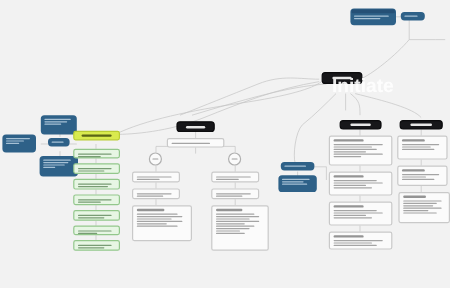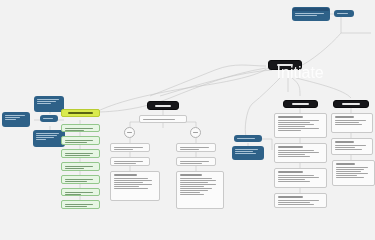--- a/index.html
+++ b/index.html
@@ -2,21 +2,21 @@
 <html><head>
 <meta charset="utf-8">
 <style>
   html,body{margin:0;padding:0;}
   body{
     width:375px;height:233px;overflow:hidden;
     background:#f2f2f2;
     font-family:"Liberation Sans",sans-serif;
     position:relative;
   }
-  #canvas{position:absolute;inset:0;}
+  #canvas{position:absolute;inset:0;font-weight:bold;}
   .node{position:absolute;box-sizing:border-box;}
 
   
   .tl{height:1px;background:currentColor;opacity:.55;margin:1px 0;border-radius:1px;}.tl.w90{width:90%}.tl.w80{width:80%}.tl.w70{width:70%}
   .tl.w60{width:60%}.tl.w50{width:50%}.tl.w40{width:40%}
 
   
   .pill-dark{
     background:#17171a;border:1px solid #0b0b0d;border-radius:3px;
     color:#ffffff;padding:2px 4px;display:flex;align-items:center;justify-content:center;

